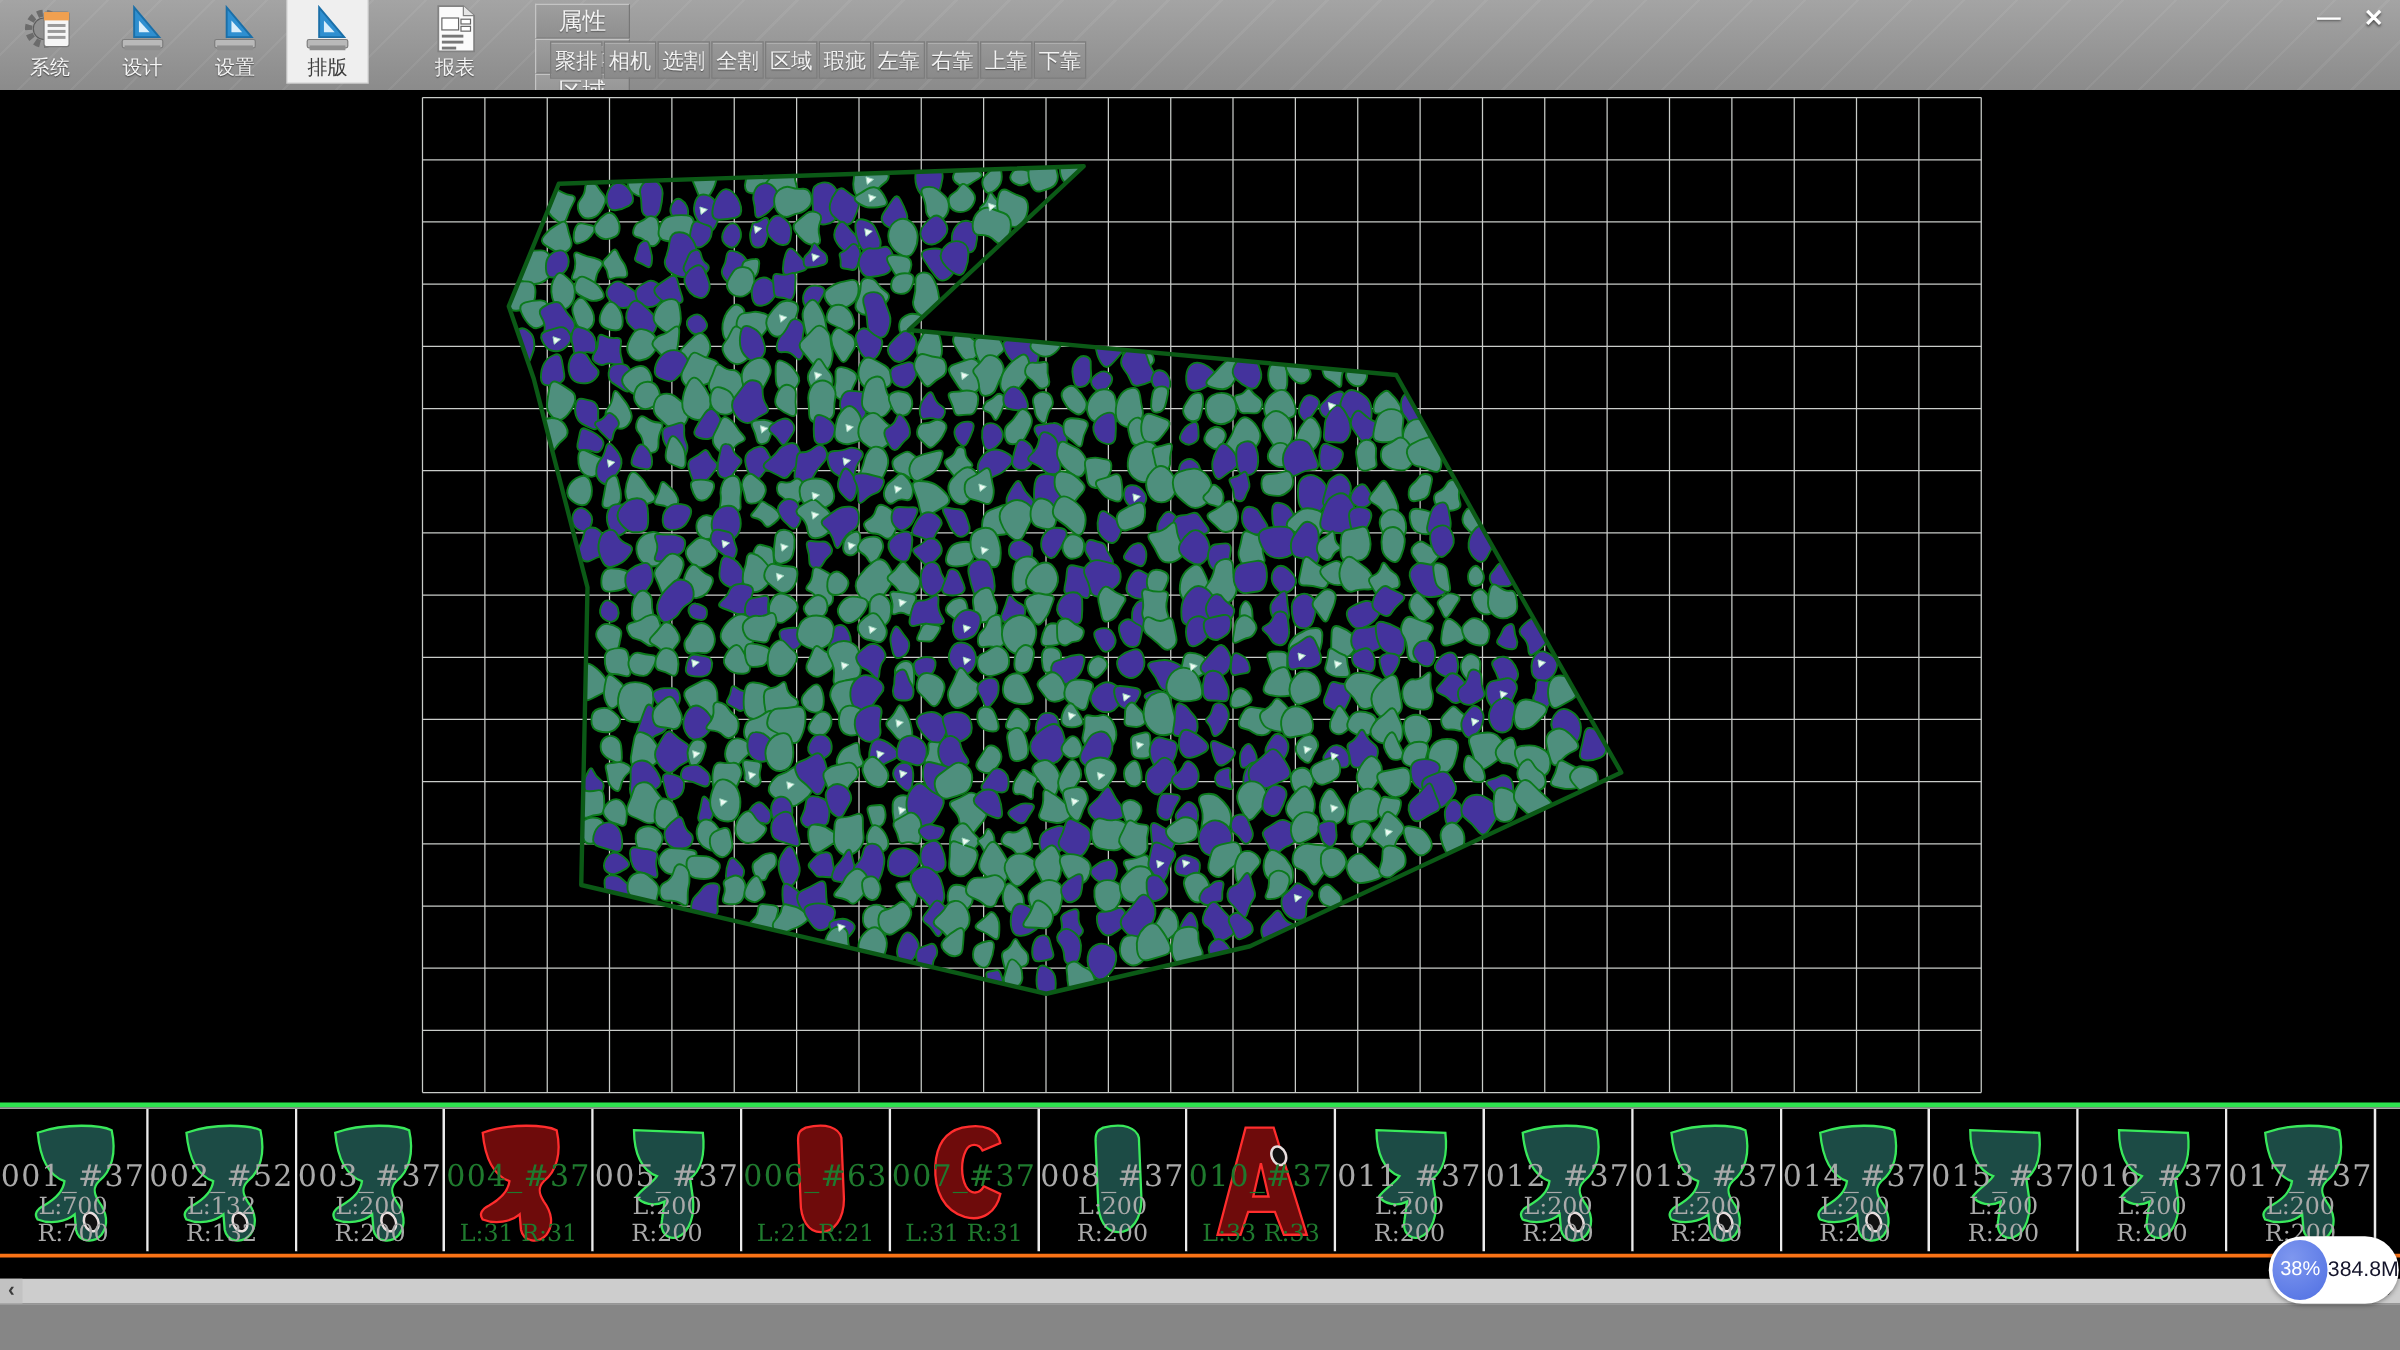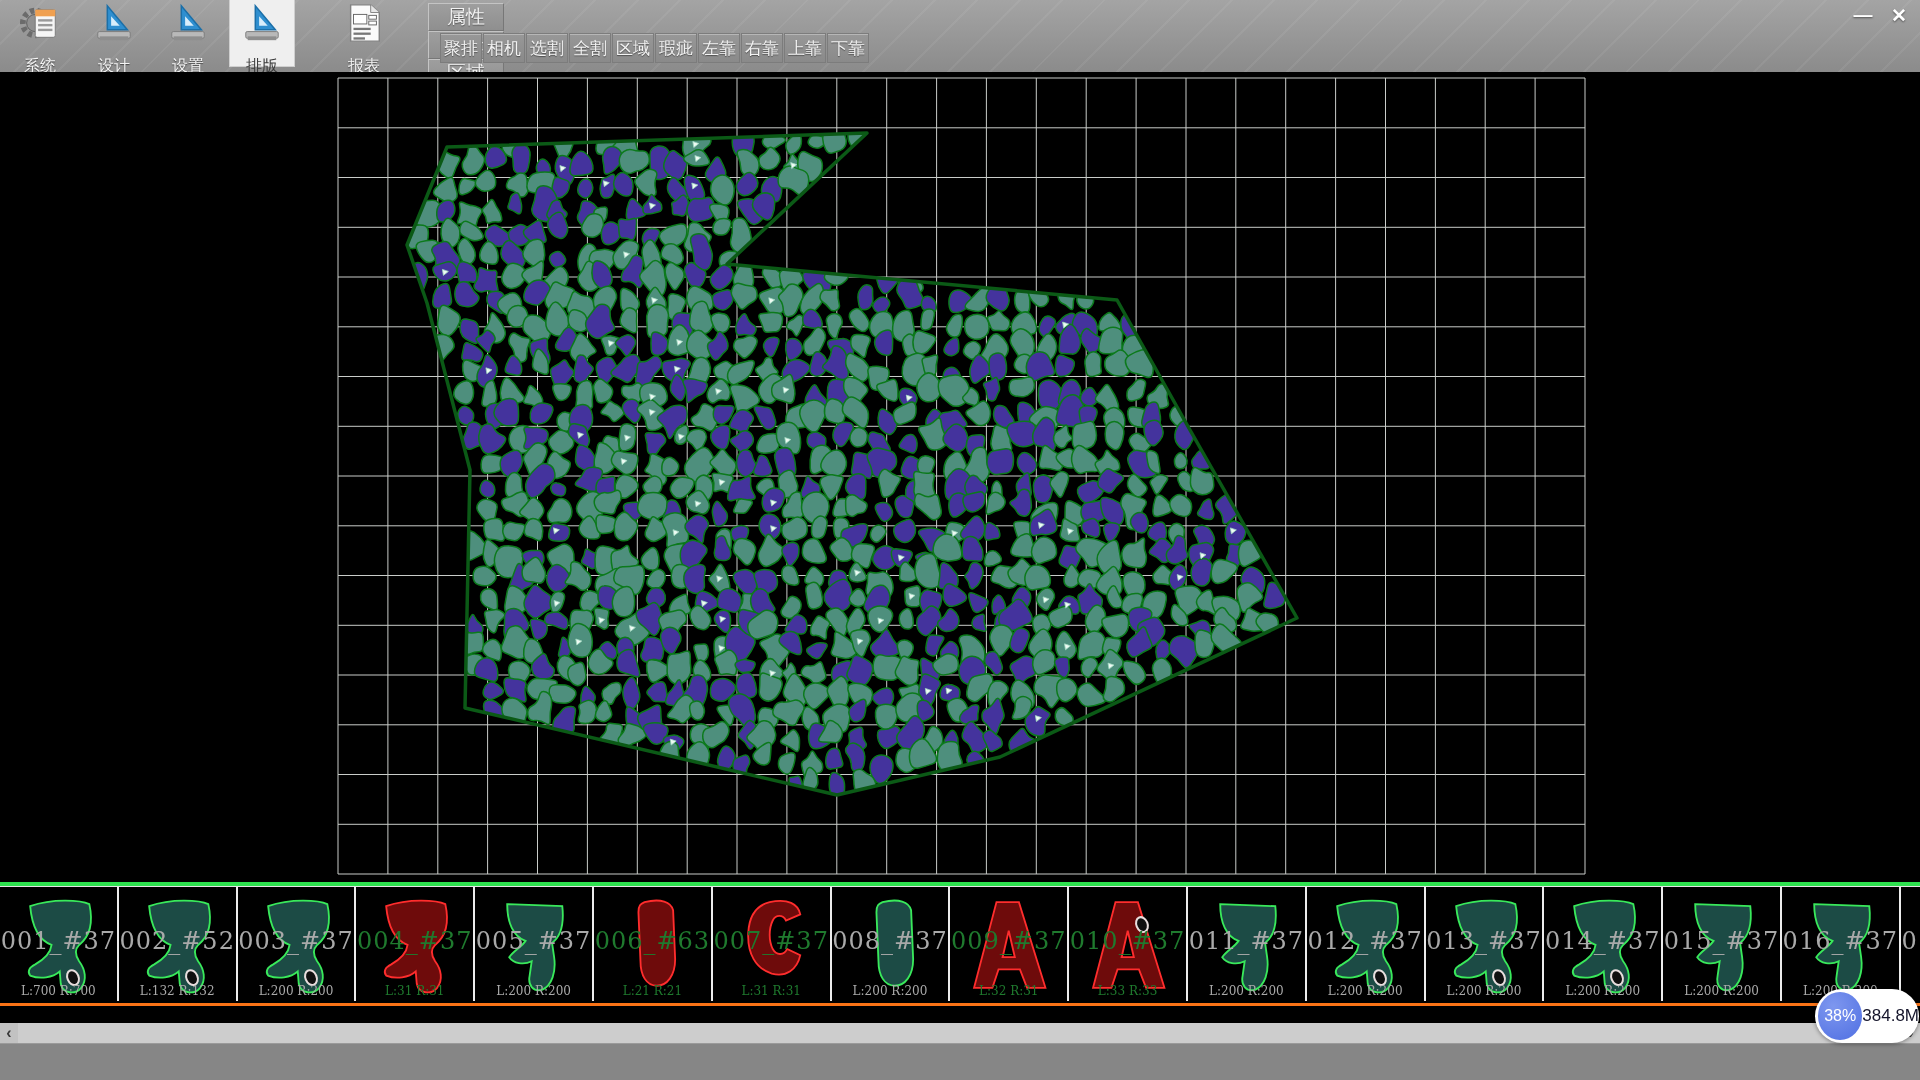--- a/index.html
+++ b/index.html
@@ -6,21 +6,21 @@
   body{width:1920px;height:1080px;overflow:hidden;background:#000;
        font-family:"Liberation Sans",sans-serif;position:relative;}
   
   #toolbar{position:absolute;left:0;top:0;width:1920px;height:72px;
     background:linear-gradient(#a4a4a4,#8b8b8b);
     background-image:repeating-linear-gradient(135deg,rgba(255,255,255,.06) 0 2px,rgba(0,0,0,0) 2px 30px),linear-gradient(#a4a4a4,#8b8b8b);
     border-bottom:1px solid #6e6e6e;}
   .appbtn{position:absolute;top:0;height:66px;width:64px;text-align:center;cursor:default;}
   .appbtn.active{background:#efefef;box-shadow:0 0 0 1px #cfcfcf;}
   .appbtn .ic{display:block;margin:2px auto 0;width:42px;height:42px;}
-  .appbtn .lbl{display:block;font-size:16px;color:#f5f5f5;text-shadow:0 1px 1px rgba(0,0,0,.55);margin-top:12px;}
+  .appbtn .lbl{display:block;font-size:16px;color:#f5f5f5;text-shadow:0 1px 1px rgba(0,0,0,.55);margin-top:0px;}
   .appbtn.active .lbl{color:#3c3c3c;text-shadow:none;}
   #menu-tabs{position:absolute;left:428px;top:3px;height:28px;display:flex;flex-direction:column;}
   .mtab{width:74px;height:27px;margin-right:2px;display:flex;align-items:center;justify-content:center;
     font-size:19px;color:#f3f3f3;text-shadow:0 1px 1px rgba(0,0,0,.45);
     background:linear-gradient(#9e9e9e,#8f8f8f);border:1px solid #c4c4c4;border-bottom-color:#777;border-right-color:#777;}
   #tool-row{position:absolute;left:440px;top:33px;height:29px;display:flex;}
   .tbtn{width:40px;height:28px;margin-right:1px;display:flex;align-items:center;justify-content:center;
     font-size:17px;color:#f3f3f3;text-shadow:0 1px 1px rgba(0,0,0,.45);
     background:linear-gradient(#989898,#8a8a8a);border:1px solid #7c7c7c;box-shadow:inset 0 1px 0 rgba(255,255,255,.3);}
   #win-controls{position:absolute;right:4px;top:2px;display:flex;}
@@ -31,21 +31,21 @@
   #nest-canvas{position:absolute;left:0;top:0;}
   
   #strip-divider{position:absolute;left:0;top:882px;width:1920px;height:4px;background:#2ee24f;}
   #thumb-strip{position:absolute;left:0;top:886px;width:1920px;height:116px;display:flex;overflow:hidden;
     border-top:1px solid #e5e5e5;border-bottom:3px solid #f97316;background:#000;}
   .tcell{flex:0 0 118.8px;height:114px;position:relative;background:#000;border-right:2px solid #ececec;box-sizing:border-box;}
   .tcell svg{position:absolute;left:0;top:0;}
   .tname{position:absolute;left:0;top:40px;width:100%;text-align:center;
     font-family:"DejaVu Serif",serif;font-size:24px;letter-spacing:1px;}
   .tsize{position:absolute;left:0;bottom:3px;width:100%;text-align:center;
-    font-family:"DejaVu Serif",serif;font-size:12px;margin-top:20px;}
+    font-family:"DejaVu Serif",serif;font-size:19px;margin-top:20px;}
   .gray .tname,.gray .tsize{color:#a9a9a9;}
   .green .tname,.green .tsize{color:#1f7a2e;}
   
   #pill{position:absolute;right:1px;top:989px;width:104px;height:54px;background:#fff;border-radius:27px;
     display:flex;align-items:center;z-index:5;box-shadow:0 1px 4px rgba(0,0,0,.4);}
   #pill .circ{width:48px;height:48px;margin-left:3px;border-radius:50%;
     background:radial-gradient(circle at 35% 30%,#7e97ef,#4f6fe2);display:flex;align-items:center;justify-content:center;
     color:#fff;font-size:16px;}
   #pill .mem{flex:1;text-align:right;color:#14142a;font-size:17px;}
   
@@ -1081,29 +1081,20 @@
           <path d="M28,6 C44,2 54,6 56,14 L58,62 C58,78 50,88 40,88 C30,88 24,78 24,64 L22,16 C22,9 24,8 28,6 Z" fill="#1c4b45" stroke="#39e95b" stroke-width="1.8" fill-rule="evenodd"></path>
         </g>
       </svg>
       <div class="tname">008_#37</div>
       <div class="tsize">L:200 R:200</div>
     </div>
     <div class="tcell green">
       <svg width="118" height="114" viewBox="0 0 118 114">
         <g transform="translate(22,9) scale(1.02)">
           <path d="M24,6 L46,6 L72,90 L54,90 L47,72 L26,72 L20,90 L2,90 Z M30,60 L42,60 L36,34 Z" fill="#6e0b0b" stroke="#ff2d2d" stroke-width="1.8" fill-rule="evenodd"></path>
-        </g>
-      </svg>
-      <div class="tname">009_#37</div>
-      <div class="tsize">L:32 R:31</div>
-    </div>
-    <div class="tcell green">
-      <svg width="118" height="114" viewBox="0 0 118 114">
-        <g transform="translate(22,9) scale(1.02)">
-          <path d="M24,6 L46,6 L72,90 L54,90 L47,72 L26,72 L20,90 L2,90 Z M30,60 L42,60 L36,34 Z" fill="#6e0b0b" stroke="#ff2d2d" stroke-width="1.8" fill-rule="evenodd"></path>
           <ellipse cx="50" cy="28" rx="5.5" ry="7.5" transform="rotate(-22 50 28)" fill="#101010" stroke="#e8dede" stroke-width="2"></ellipse>
         </g>
       </svg>
       <div class="tname">010_#37</div>
       <div class="tsize">L:33 R:33</div>
     </div>
     <div class="tcell gray">
       <svg width="118" height="114" viewBox="0 0 118 114">
         <g transform="translate(22,9) scale(1.02)">
           <path d="M10,8 L64,10 C66,28 62,40 54,46 L56,60 C58,74 54,88 44,92 C36,94 30,88 32,78 L34,64 C26,68 16,66 12,60 C16,54 24,50 28,44 C16,40 10,26 10,8 Z" fill="#1c4b45" stroke="#39e95b" stroke-width="1.8" fill-rule="evenodd"></path>

